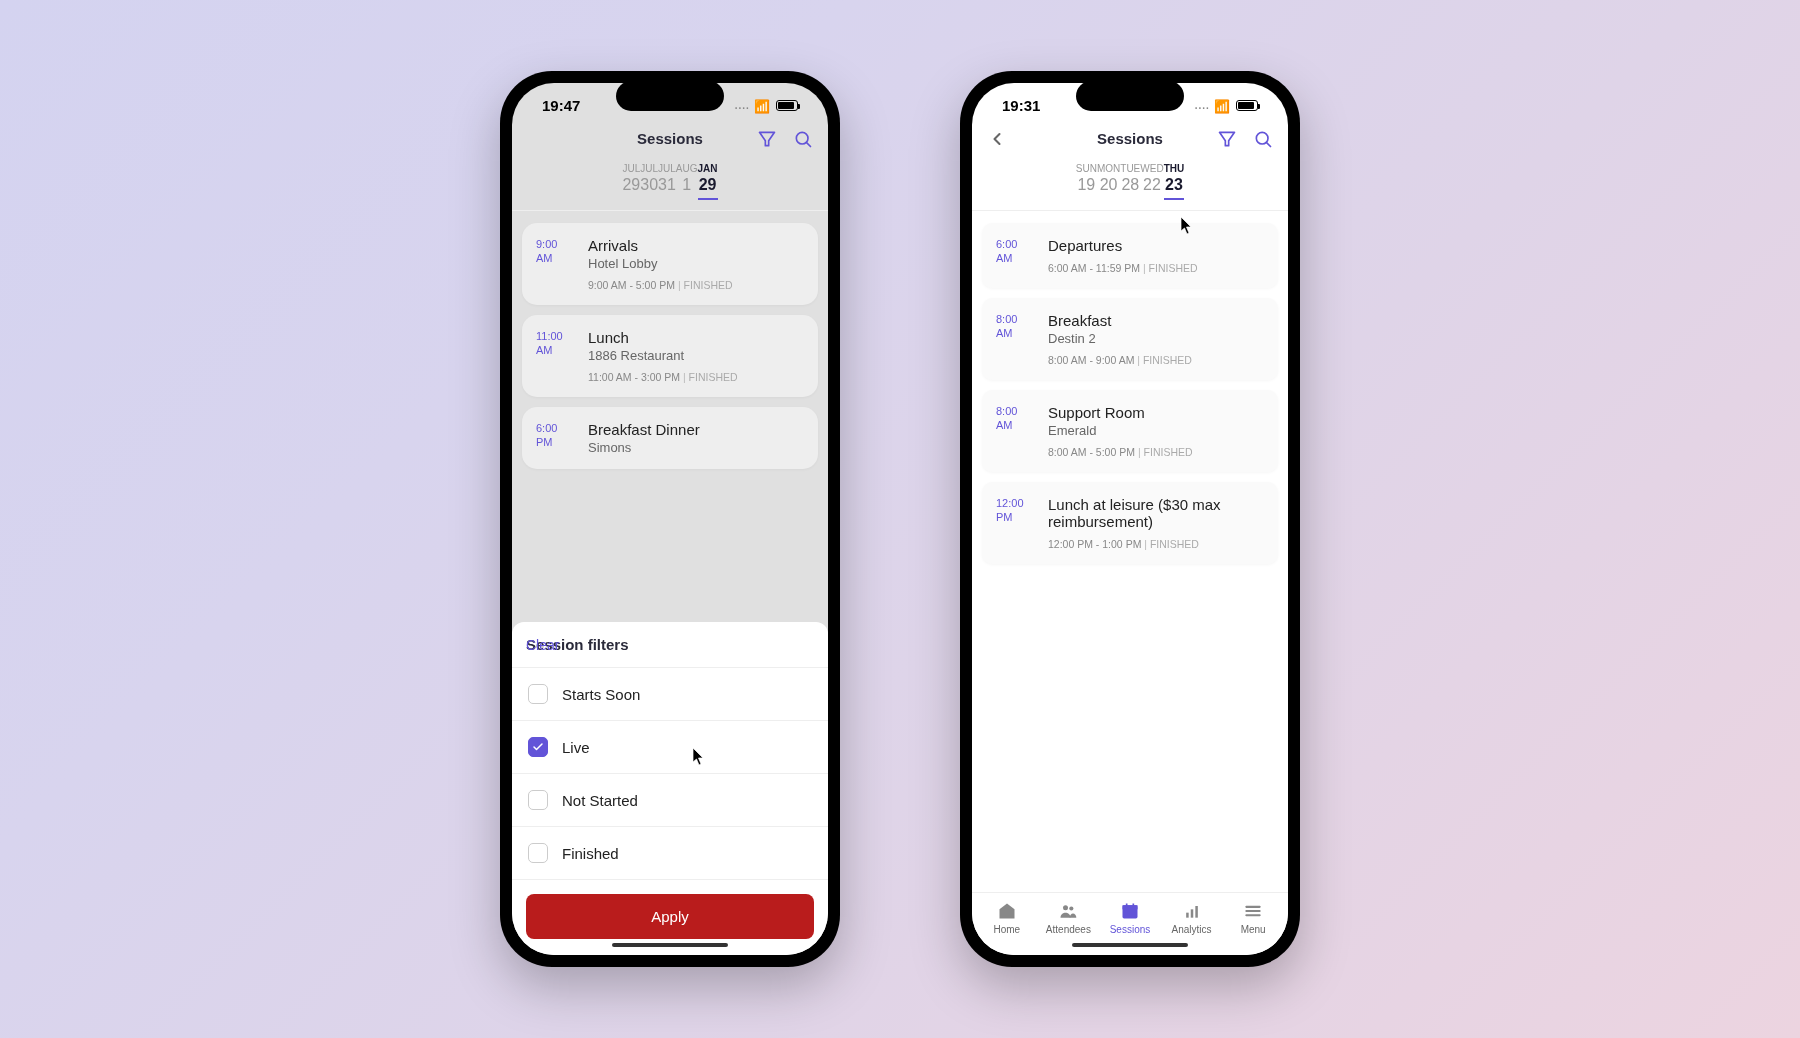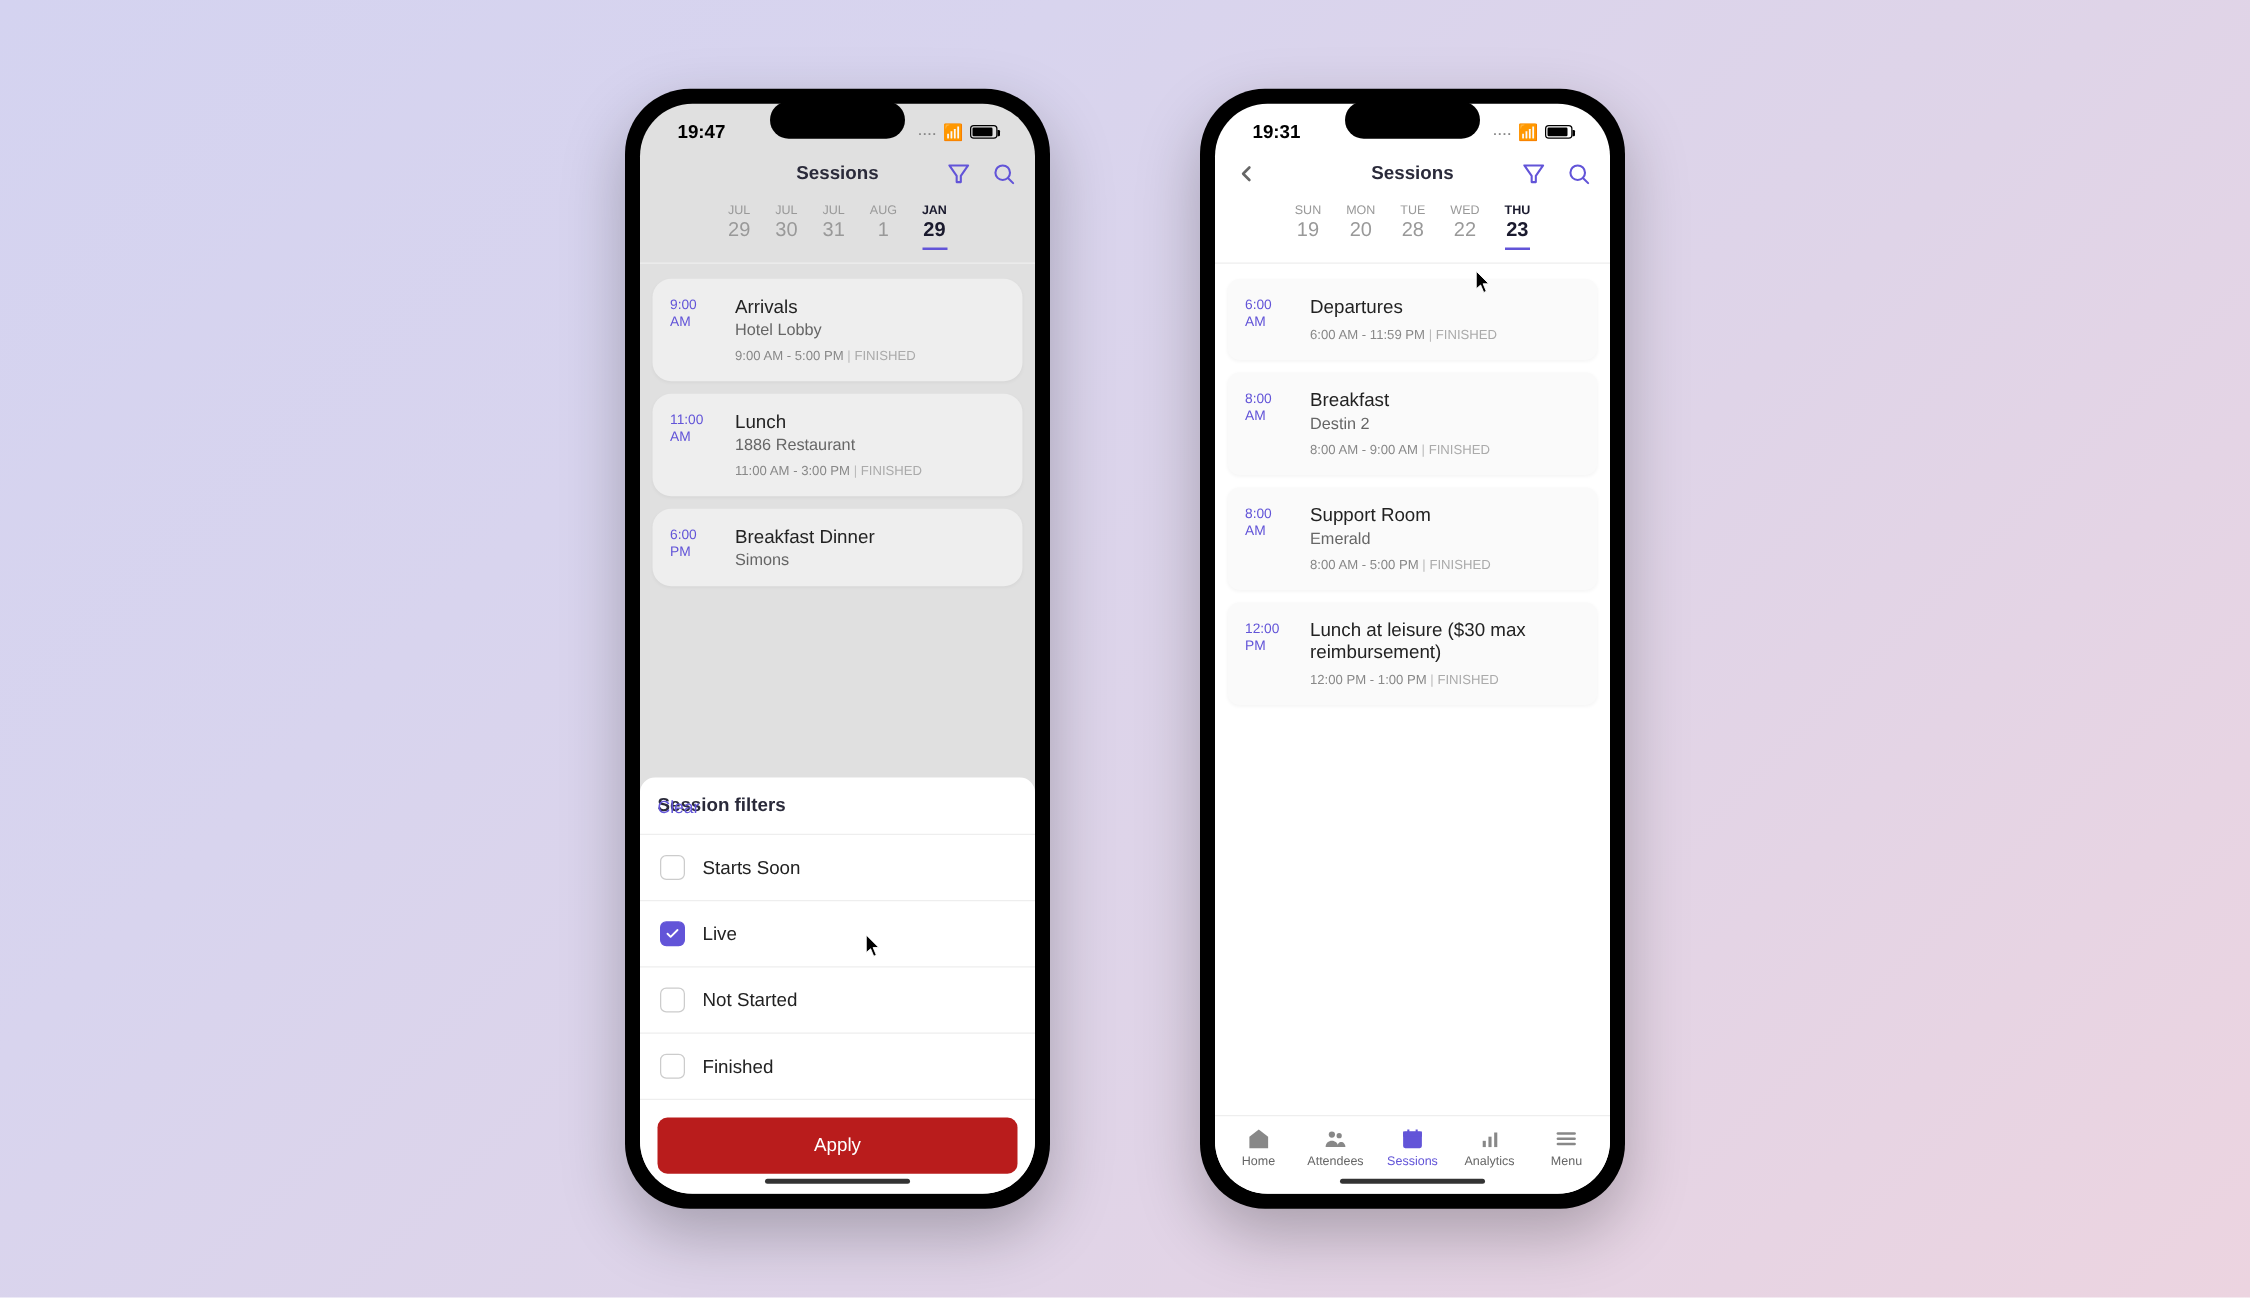--- a/index.html
+++ b/index.html
@@ -72,21 +72,21 @@
 .header-icons {
   position: absolute; right: 14px;
   display: flex; gap: 14px;
 }
 .icon { width: 22px; height: 22px; display: flex; align-items: center; justify-content: center; }
 .icon svg { width: 20px; height: 20px; }
 .chevron-left {
   position: absolute; left: 14px;
 }
 .date-tabs {
-  display: flex; justify-content: center; gap: 20px;
+  display: flex; justify-content: center; 
   padding: 6px 14px 10px;
   border-bottom: 1px solid #eee;
 }
 .date-tab {
   text-align: center;
   cursor: pointer;
 }
 .date-tab-day {
   font-size: 10px; color: #999; font-weight: 500;
 }

